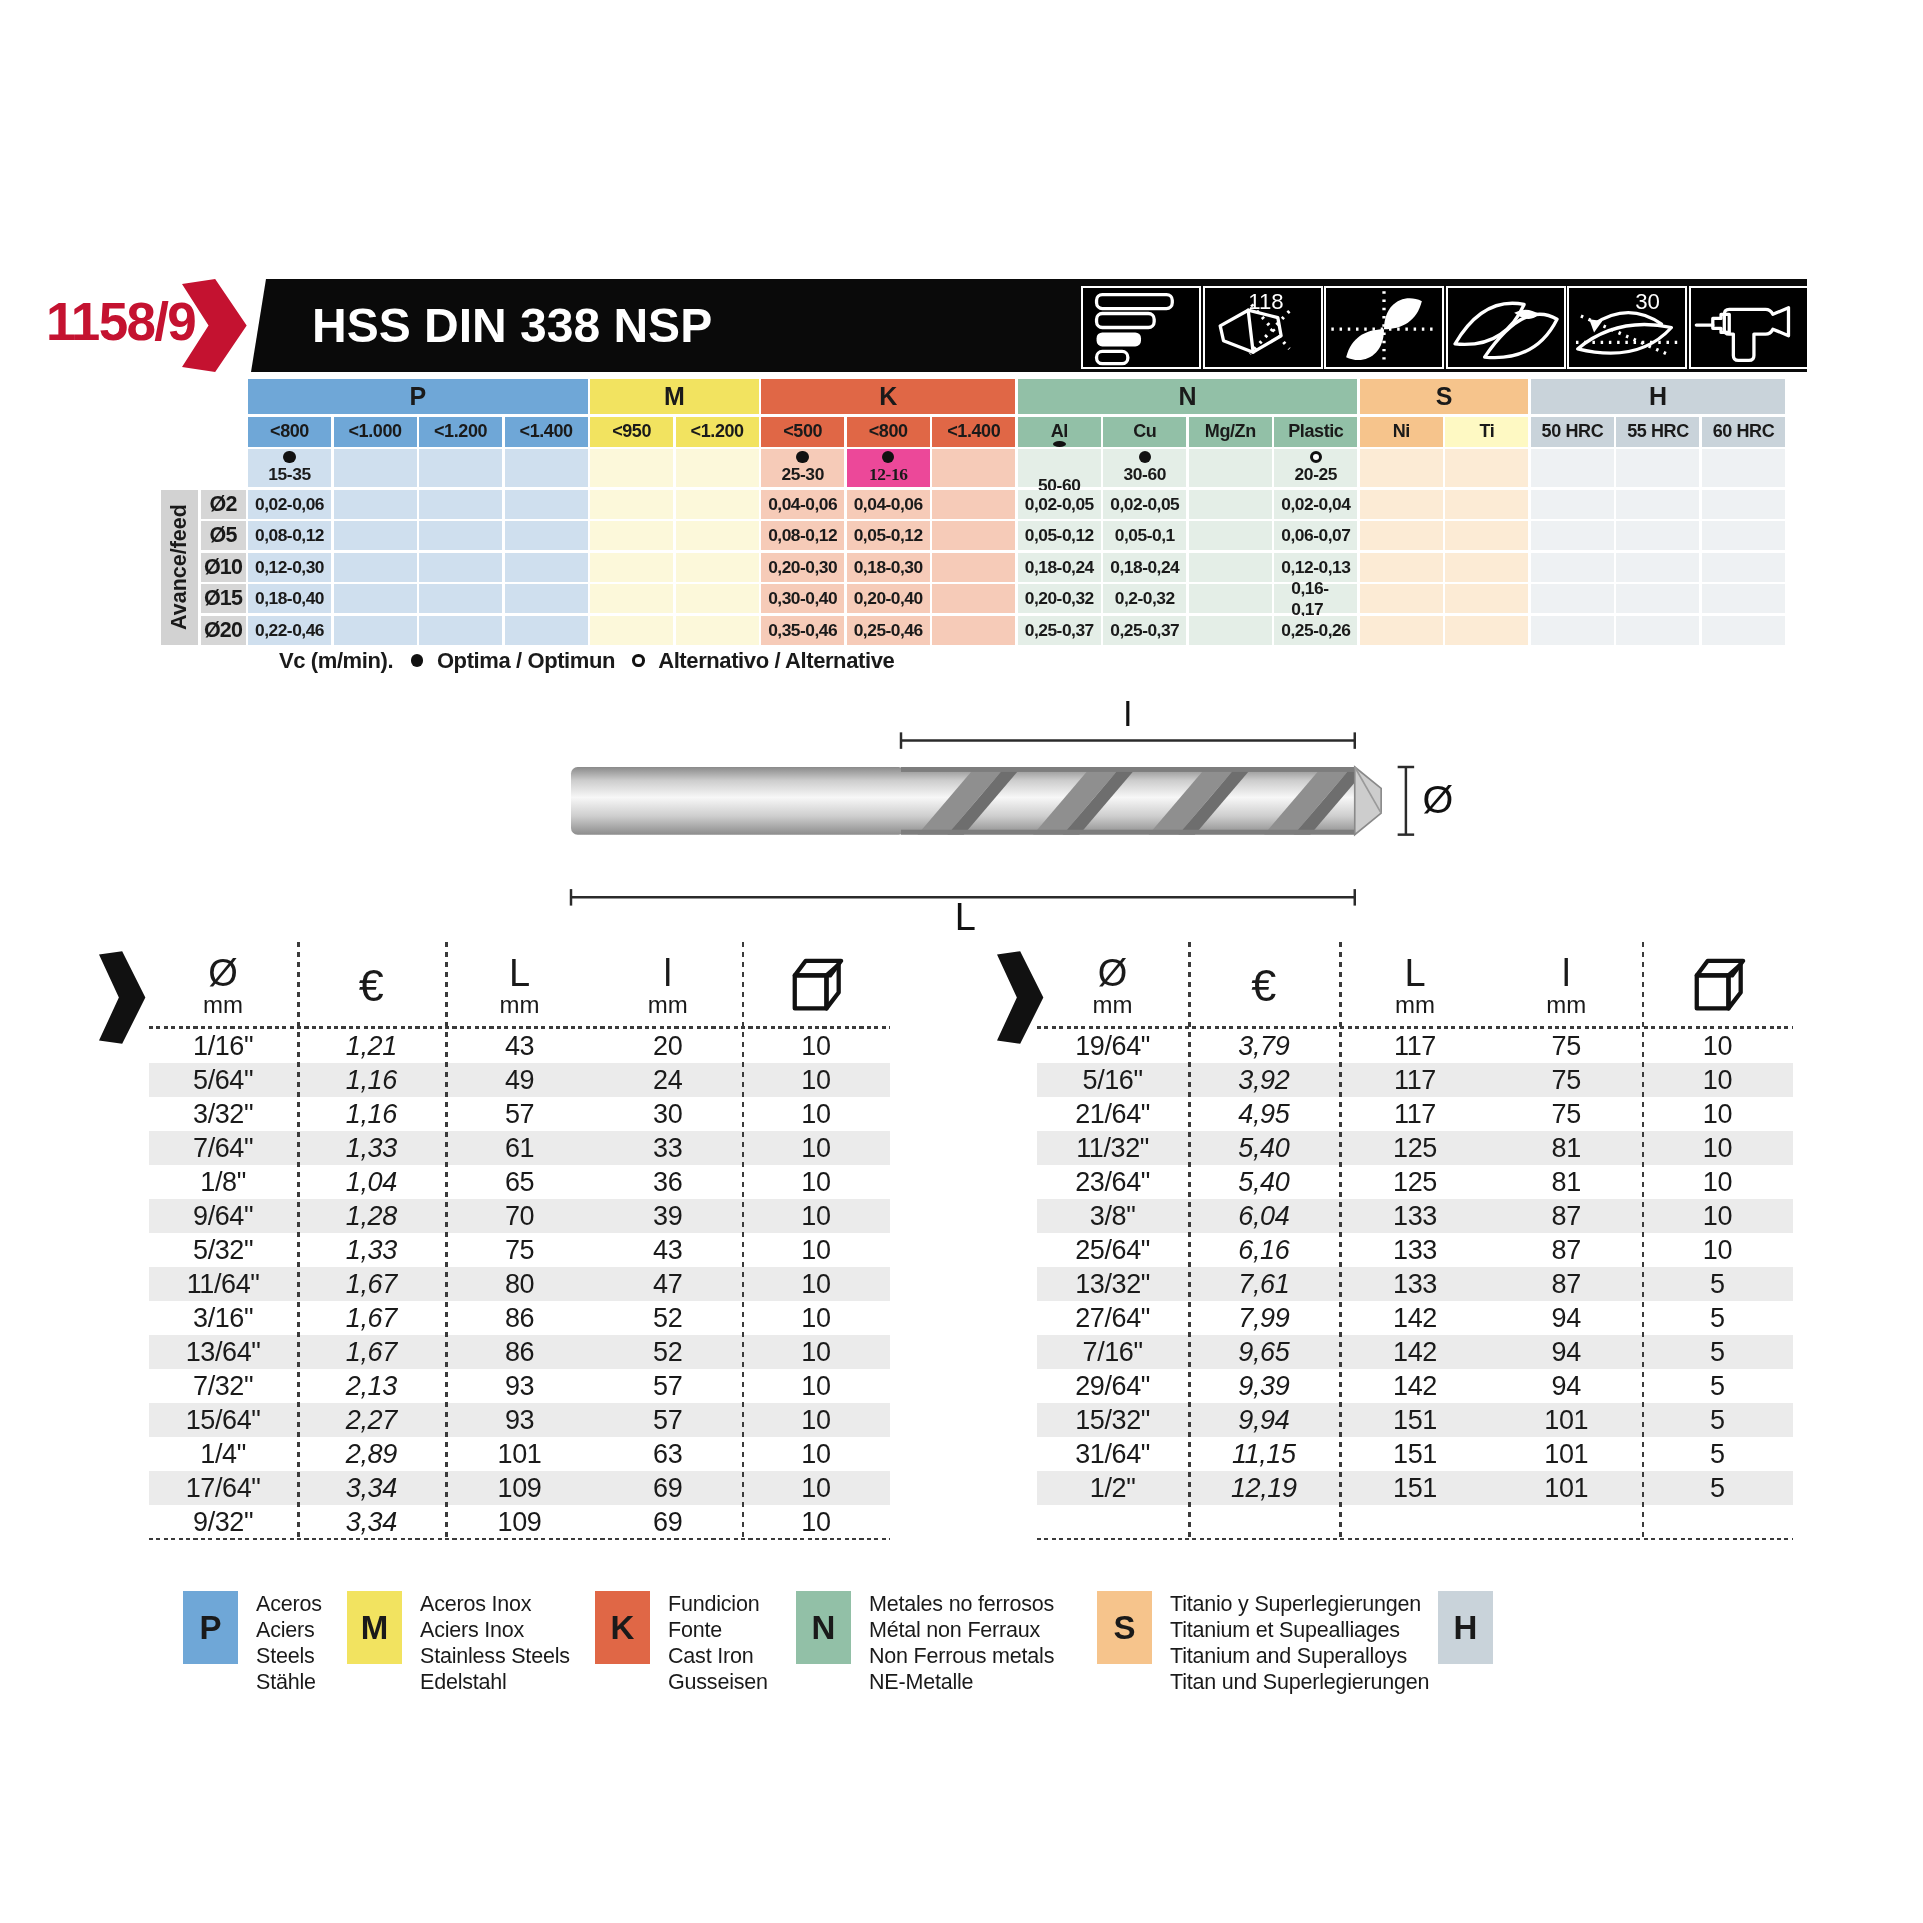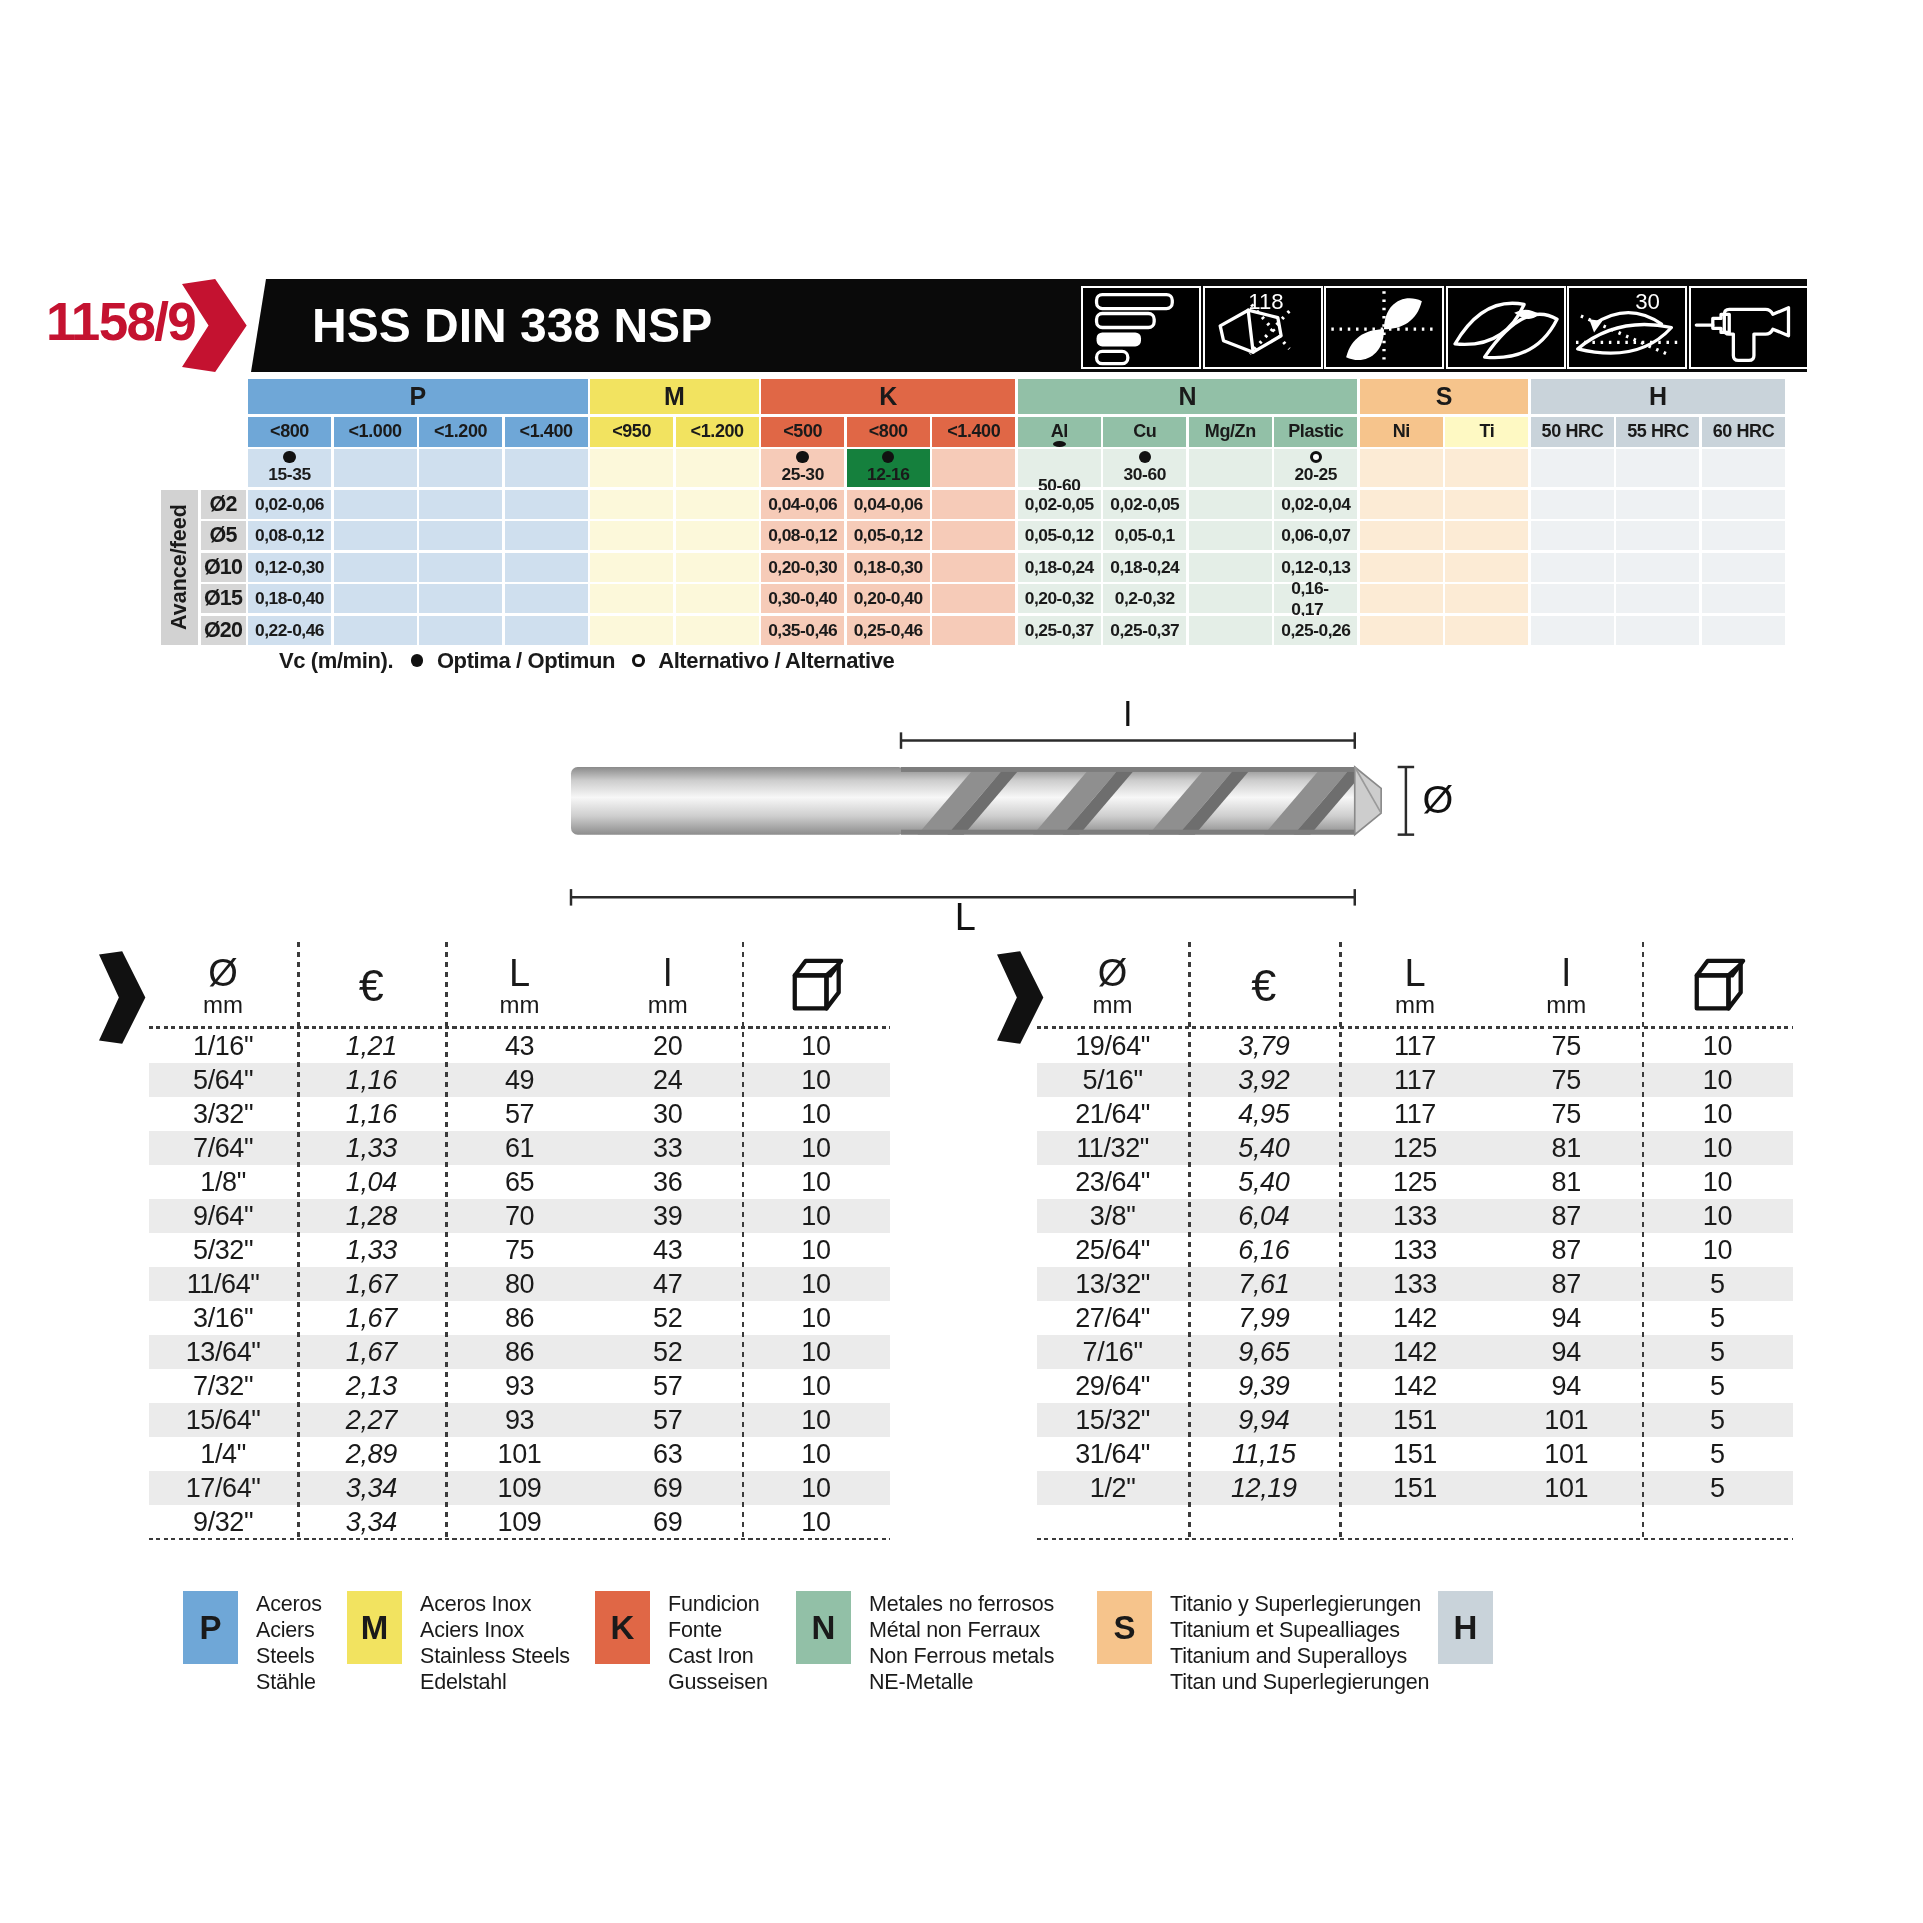--- a/index.html
+++ b/index.html
@@ -168,21 +168,21 @@
       </div>
       <div class="sym" style="background: rgb(207, 223, 238);"></div>
       <div class="sym" style="background: rgb(207, 223, 238);"></div>
       <div class="sym" style="background: rgb(207, 223, 238);"></div>
       <div class="sym" style="background: rgb(252, 248, 218);"></div>
       <div class="sym" style="background: rgb(252, 248, 218);"></div>
       <div class="sym" style="background: rgb(246, 203, 184); align-items: center;">
         <span class="dot"></span>
         <div class="symval">25-30</div>
       </div>
-      <div class="sym" style="background: #15803d;">
+      <div class="sym" style="background: #ec4899; font-family: Liberation Serif, serif;">
         <span class="dot"></span>
         <div class="symval">12-16</div>
       </div>
       <div class="sym" style="background: rgb(246, 203, 184);"></div>
       <div class="sym" style="background: rgb(228, 238, 231); gap: 28px;">
         <span class="dot open"></span>
         <div class="symval">50-60</div>
       </div>
       <div class="sym" style="background: rgb(228, 238, 231);">
         <span class="dot"></span>

